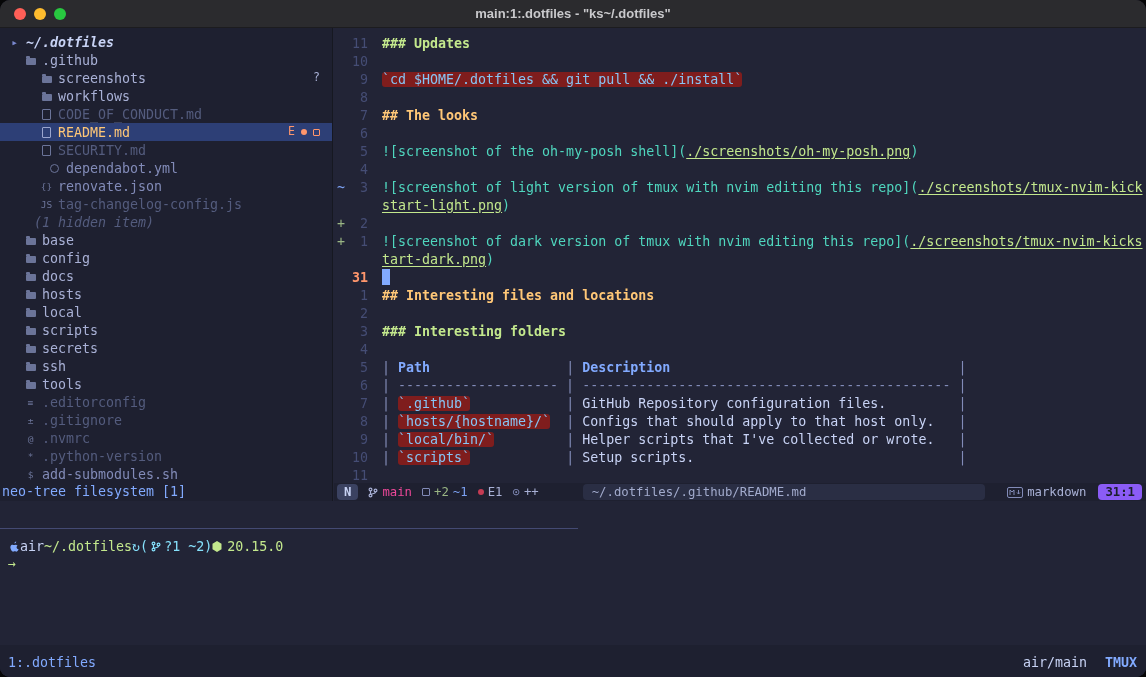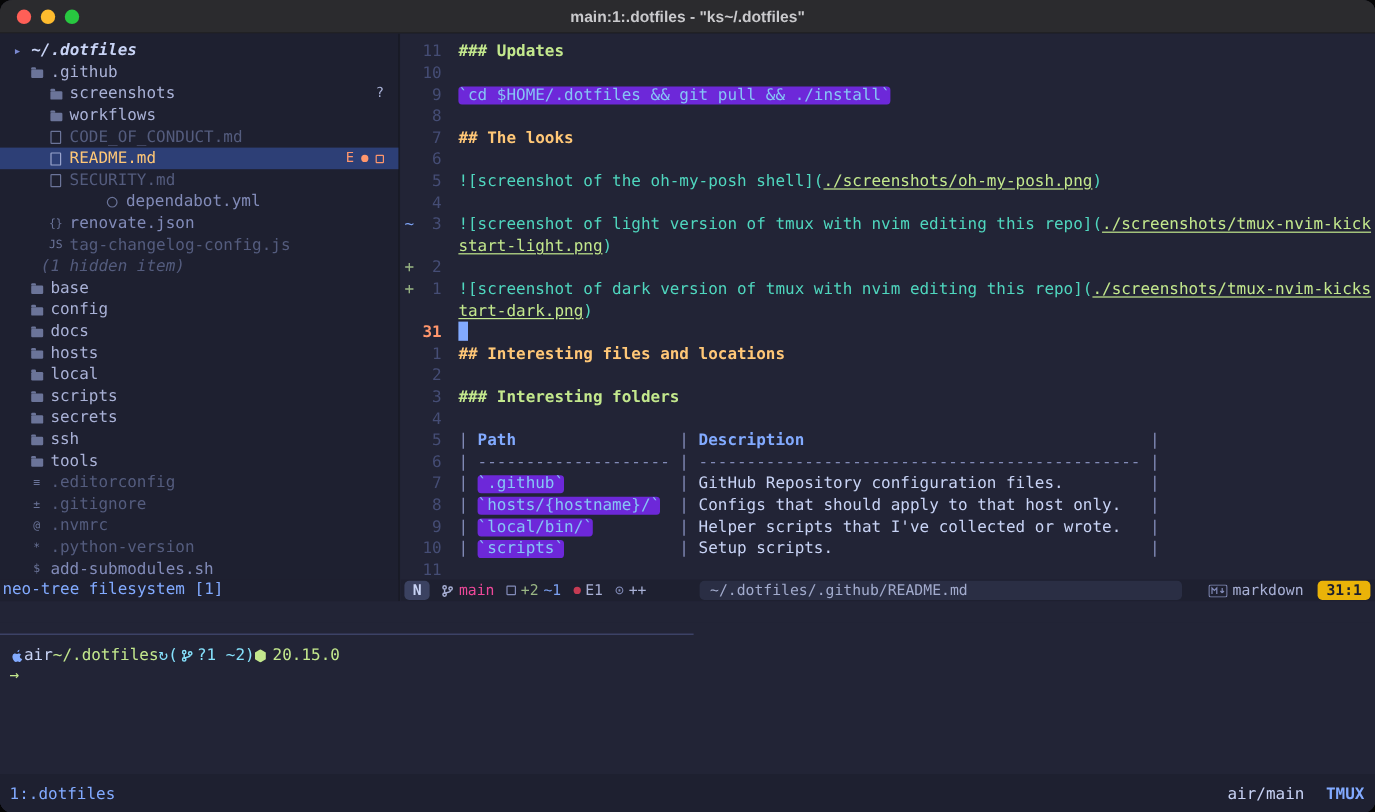--- a/index.html
+++ b/index.html
@@ -46,42 +46,42 @@
   .editor{position:absolute;left:334px;top:0;right:0;height:473px;background:#222436;padding-top:5px;overflow:hidden}
   .ed-row{height:18px;display:flex;align-items:flex-end;font-size:13.3px;white-space:pre}
   .sign{width:12px;padding-left:3px;flex:none;color:#828bb8}
   .sign-add{color:#9ab684}.sign-change{color:#7ca1f2}
   .lnum{width:22px;text-align:right;flex:none;color:#454d75}
   .ed-current .lnum{color:#ff966c;font-weight:bold}
   .ltext{margin-left:14px;color:#c8d3f5}
   .cursor-block{display:inline-block;width:8px;height:16px;background:#82aaff;vertical-align:-3px}
   .seg-h2{color:#ffc777;font-weight:bold}
   .seg-h3{color:#c3e88d;font-weight:bold}
-  .seg-code{background:#6d28d9;color:#86c5f5;border-radius:3px}
+  .seg-code{background:#7f1d1d;color:#86c5f5;border-radius:3px}
   .seg-link{color:#4fd6be}
   .seg-url{color:#c3e88d;text-decoration:underline;text-underline-offset:2px}
   .seg-punct{color:#828bb8}
   .seg-th{color:#82aaff;font-weight:bold}
   .seg-td{color:#c8d3f5}
   
   .statusline{position:absolute;left:334px;right:0;top:455px;height:18px;background:#1e2030;
               display:flex;align-items:center;font-size:12.3px;color:#828bb8}
   .mode-badge{margin-left:3px;background:#3b4261;color:#c8d3f5;font-weight:bold;
               padding:0 7px;height:16px;line-height:16px;border-radius:4px}
   .sl-group{margin-left:10px;display:inline-flex;align-items:center;gap:4px}
   .sl-branch{color:#ec4899}
   .sl-box{width:8px;height:8px;border:1px solid #828bb8;border-radius:1px;display:inline-block}
   .sl-add{color:#9ab684}.sl-chg{color:#7ca1f2}
   .diag-dot{width:6px;height:6px;border-radius:50%;background:#c53b53;display:inline-block}
   .sl-diag,.sl-upd{color:#a9b1d6}
   .upd-icon{color:#828bb8}
   .file-pill{flex:1;margin-left:44px;margin-right:12px;background:#2a2e44;color:#a2abcd;border-radius:4px;
              padding:0 9px;height:16px;line-height:16px;overflow:hidden;white-space:pre}
   .ft-label{color:#a9b1d6}
-  .pos-pill{margin:0 4px 0 12px;background:#eab308;color:#1b1e2e;font-weight:bold;padding:0 7px;
+  .pos-pill{margin:0 4px 0 12px;background:#8b5cf6;color:#1b1e2e;font-weight:bold;padding:0 7px;
             height:16px;line-height:16px;border-radius:4px}
   
   .cmdline{position:absolute;top:473px;left:0;right:0;height:18px;background:#222436}
   .divider{position:absolute;top:500px;left:0;width:578px;height:1px;background:#444a73}
   .term{position:absolute;top:509px;left:0;right:0;height:108px}
   .term-prompt{position:absolute;top:0;left:8px;height:18px;display:flex;align-items:center;gap:0;font-size:13.3px}
   .p-host{color:#c8d3f5}
   .p-path{color:#c3e88d}
   .p-sync{color:#86e1fc}
   .p-git{display:inline-flex;align-items:center;gap:3px;color:#86e1fc}
@@ -113,21 +113,21 @@
 
     <div class="sidebar">
       <div>
           <div class="tree-row" style="padding-left: 8px;"><span class="ticon  icon-chevron">▸</span><span class="tlab t-root">~/.dotfiles</span></div>
           <div class="tree-row" style="padding-left: 24px;"><span class="ticon icon-folder"></span><span class="tlab t-dir">.github</span></div>
           <div class="tree-row" style="padding-left: 40px;"><span class="ticon icon-folder"></span><span class="tlab t-dir">screenshots</span><span class="tbadges"><span class="bdg b-q">?</span></span></div>
           <div class="tree-row" style="padding-left: 40px;"><span class="ticon icon-folder"></span><span class="tlab t-dir">workflows</span></div>
           <div class="tree-row" style="padding-left: 40px;"><span class="ticon icon-file"></span><span class="tlab t-dim">CODE_OF_CONDUCT.md</span></div>
           <div class="tree-row tree-selected" style="padding-left: 40px;"><span class="ticon icon-file"></span><span class="tlab t-sel">README.md</span><span class="tbadges"><span class="bdg b-mod">E</span><span class="bdg b-mod bdg-dot"></span><span class="bdg b-mod bdg-square"></span></span></div>
           <div class="tree-row" style="padding-left: 40px;"><span class="ticon icon-file"></span><span class="tlab t-dim">SECURITY.md</span></div>
-          <div class="tree-row" style="padding-left: 48px; margin-left: 39px;"><span class="ticon icon-circle"></span><span class="tlab t-file">dependabot.yml</span></div>
+          <div class="tree-row" style="padding-left: 48px;"><span class="ticon icon-circle"></span><span class="tlab t-file">dependabot.yml</span></div>
           <div class="tree-row" style="padding-left: 40px;"><span class="ticon ">{}</span><span class="tlab t-file">renovate.json</span></div>
           <div class="tree-row" style="padding-left: 40px; text-align: right;"><span class="ticon ">JS</span><span class="tlab t-dim">tag-changelog-config.js</span></div>
           <div class="tree-row" style="padding-left: 16px;"><span class="ticon "></span><span class="tlab t-hidden">(1 hidden item)</span></div>
           <div class="tree-row" style="padding-left: 24px;"><span class="ticon icon-folder"></span><span class="tlab t-dir">base</span></div>
           <div class="tree-row" style="padding-left: 24px;"><span class="ticon icon-folder"></span><span class="tlab t-dir">config</span></div>
           <div class="tree-row" style="padding-left: 24px;"><span class="ticon icon-folder"></span><span class="tlab t-dir">docs</span></div>
           <div class="tree-row" style="padding-left: 24px;"><span class="ticon icon-folder"></span><span class="tlab t-dir">hosts</span></div>
           <div class="tree-row" style="padding-left: 24px;"><span class="ticon icon-folder"></span><span class="tlab t-dir">local</span></div>
           <div class="tree-row" style="padding-left: 24px;"><span class="ticon icon-folder"></span><span class="tlab t-dir">scripts</span></div>
           <div class="tree-row" style="padding-left: 24px;"><span class="ticon icon-folder"></span><span class="tlab t-dir">secrets</span></div>

